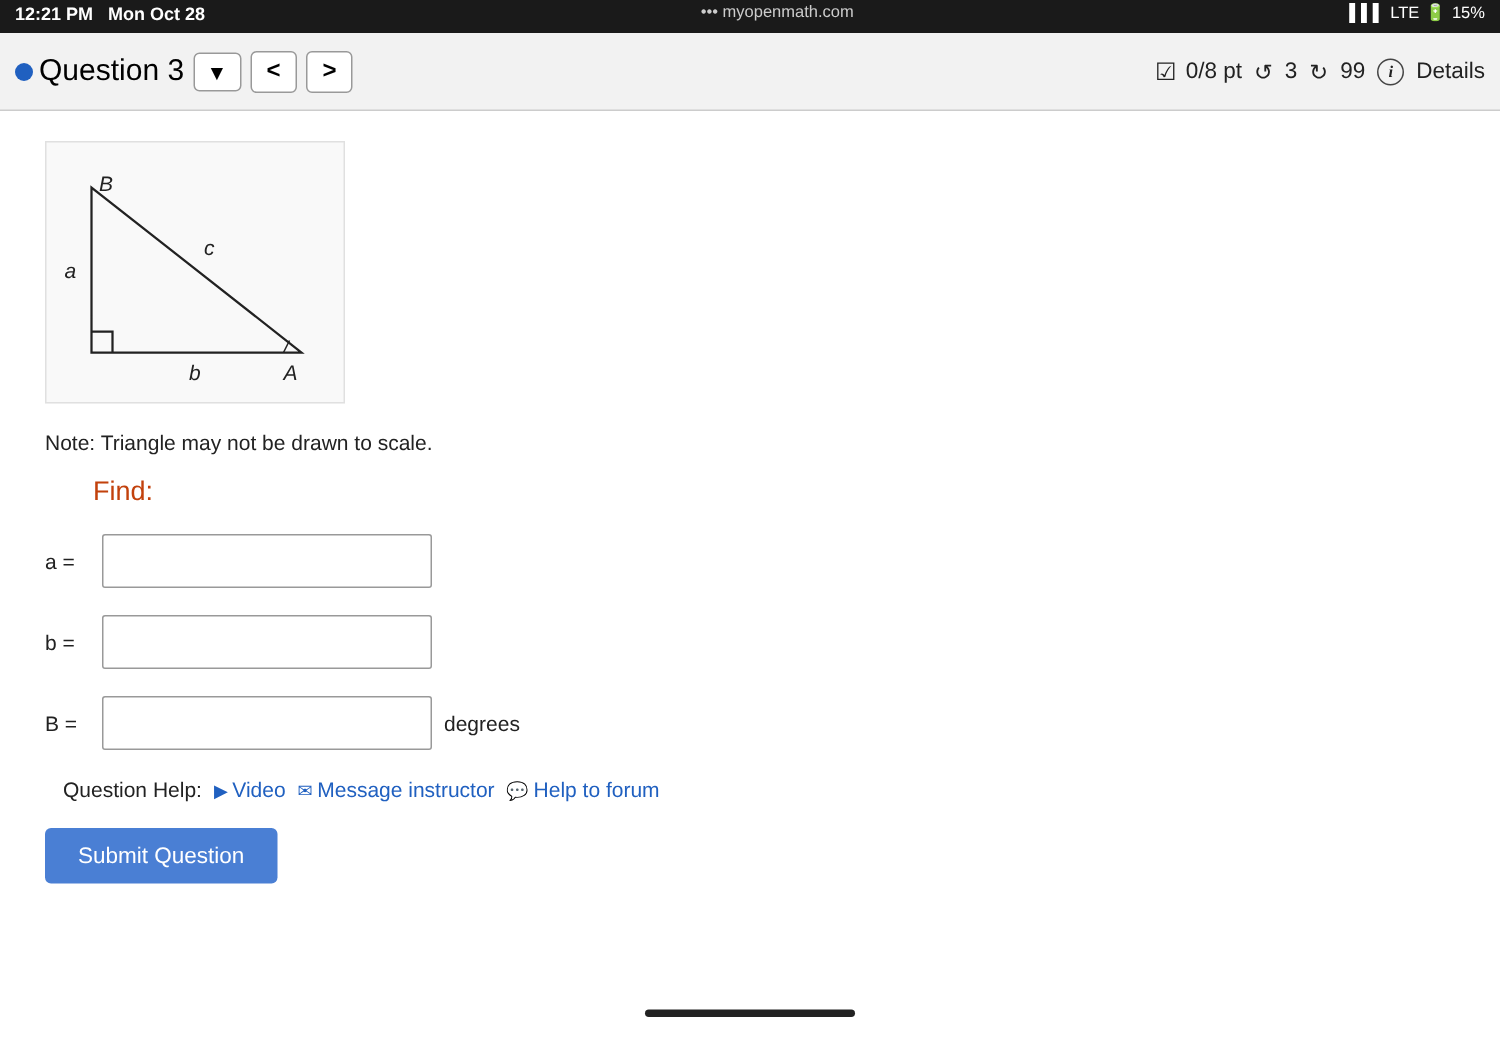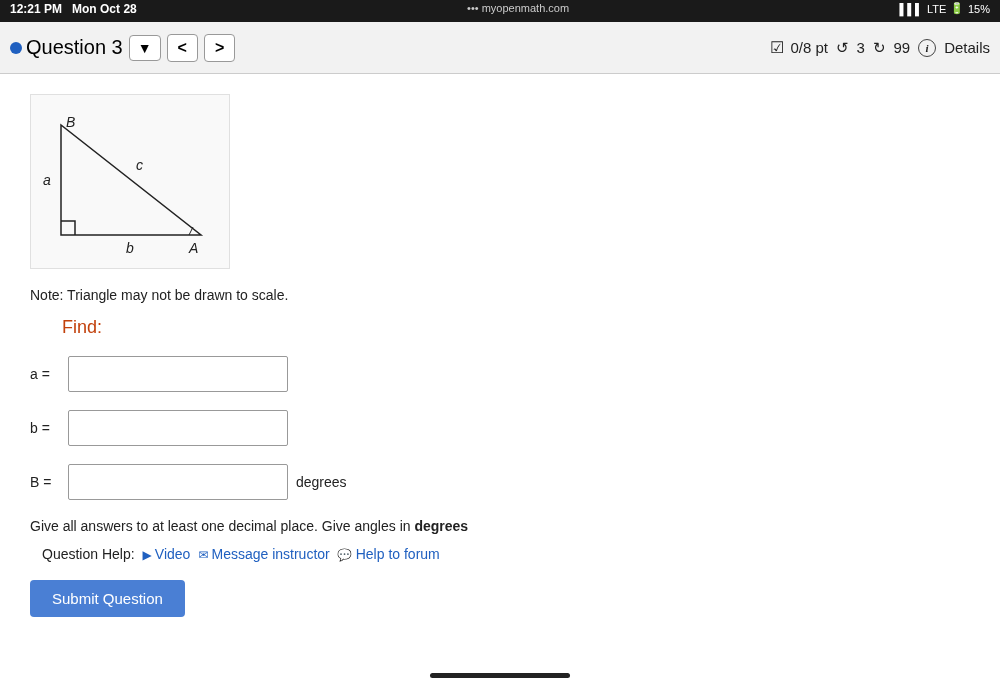--- a/index.html
+++ b/index.html
@@ -315,24 +315,20 @@
   </div>
 
   
   <div class="input-row">
     <span class="input-label">B =</span>
     <input type="text" class="answer-input" value="" style="">
     <span class="unit-text">degrees</span>
   </div>
 
   
-  <p class="instruction-text">
-    <span>Give all answers to at least one decimal place. Give angles in</span>
-    <strong>degrees</strong>
-  </p>
 
   
   <div class="question-help">
     <span>Question Help:</span>
     <a href="#" class="help-link">
       <span class="video-icon"></span>
       <span>Video</span>
     </a>
     <a href="#" class="help-link">
       <span class="message-icon"></span>

